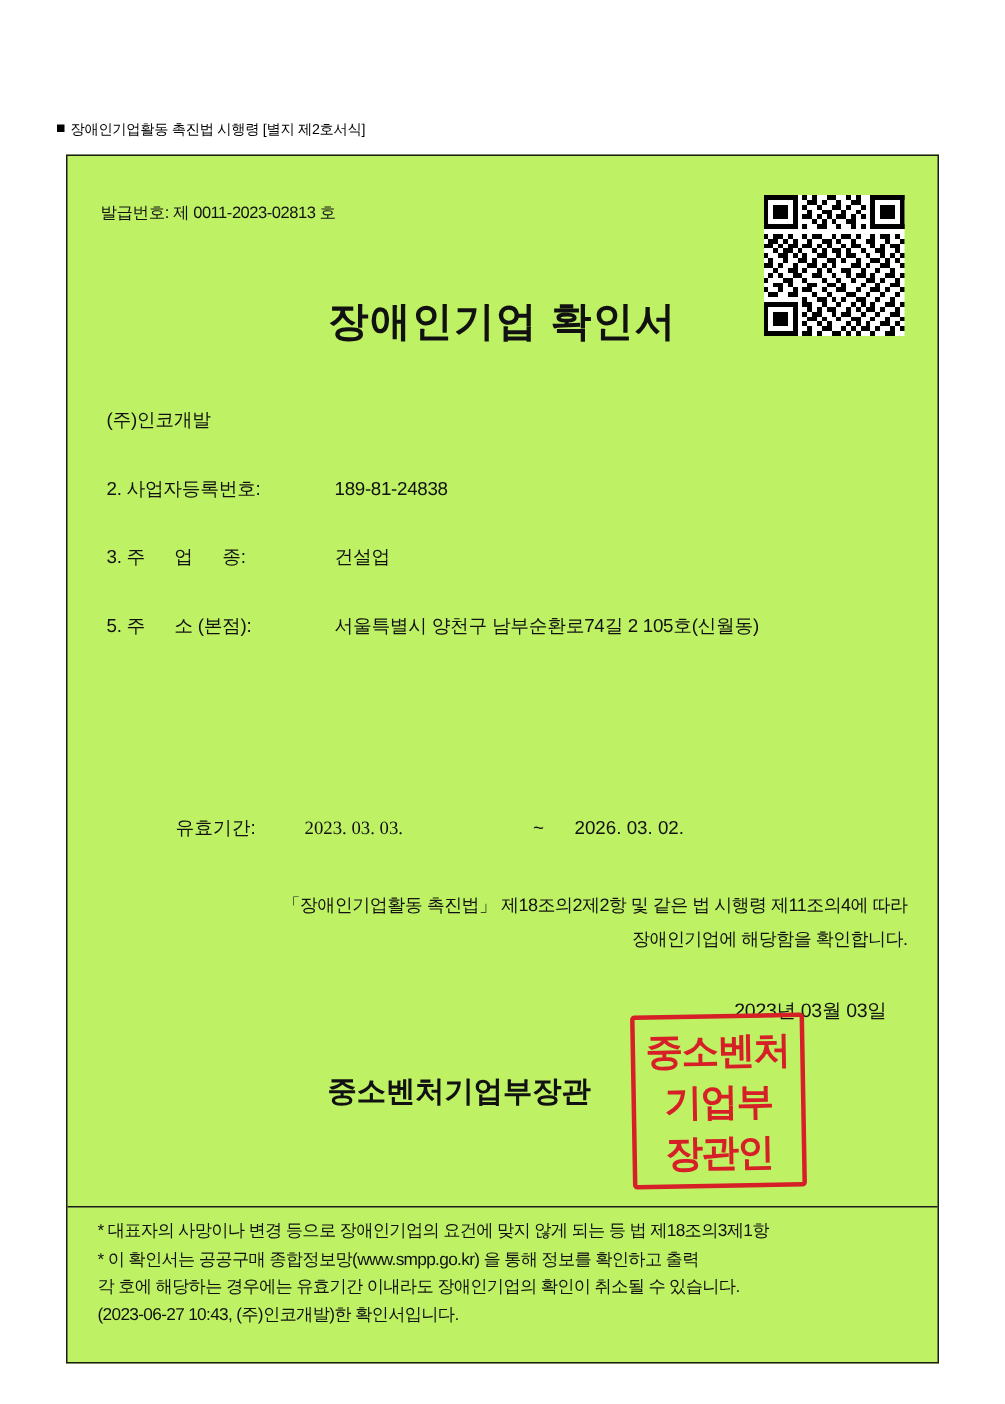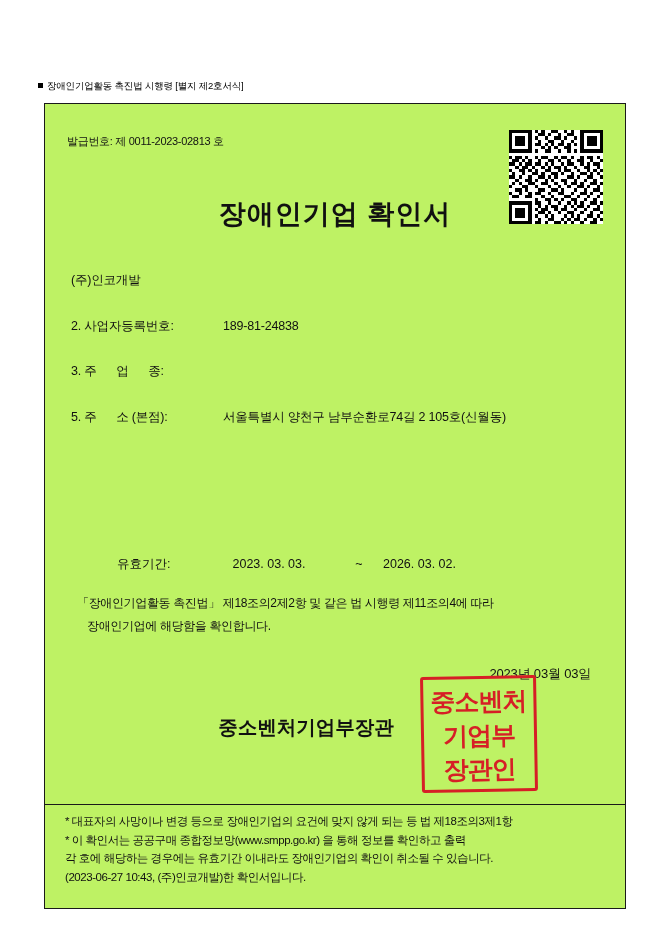--- a/index.html
+++ b/index.html
@@ -91,44 +91,45 @@
     flex: 0 0 152px;
     white-space: pre;
   }
   .field-value {
     flex: 1;
     white-space: pre;
   }
   .valid-row {
     position: absolute;
     left: 26px;
-    top: 452px;
+    top: 440px;
     width: 534px;
     font-size: 12.5px;
     display: flex;
     align-items: baseline;
   }
   .valid-label {
     width: 132px;
     flex: 0 0 132px;
     padding-left: 46px;
     box-sizing: border-box;
     white-space: pre;
   }
-  .valid-from { width: 132px; flex: 0 0 132px; text-align: center; }
+  .valid-from { width: 132px; flex: 0 0 132px; text-align: left; font-family: Liberation Serif, serif; }
   .valid-tilde { width: 48px; flex: 0 0 48px; text-align: center; }
   .valid-to { flex: 1; }
   .legal {
     position: absolute;
-    left: 32px;
+    left: 20px;
     top: 488px;
     width: 540px;
     font-size: 12px;
     line-height: 1.95;
     letter-spacing: -0.35px;
+    text-align: right;
   }
   .legal .l2 { padding-left: 10px; }
   .date-line {
     position: absolute;
     right: 34px;
     top: 561px;
     font-size: 13px;
     letter-spacing: -0.2px;
   }
   .signer {
@@ -441,20 +442,21 @@
     <div class="fields">
       <div class="field-row">
         <span class="field-value">(주)인코개발</span>
       </div>
       <div class="field-row">
         <span class="field-label">2. 사업자등록번호:</span>
         <span class="field-value">189-81-24838</span>
       </div>
       <div class="field-row">
         <span class="field-label">3. 주      업      종:</span>
+        <span class="field-value">건설업</span>
       </div>
       <div class="field-row">
         <span class="field-label">5. 주      소 (본점):</span>
         <span class="field-value">서울특별시 양천구 남부순환로74길 2 105호(신월동)</span>
       </div>
     </div>
 
     <div class="valid-row">
       <span class="valid-label">유효기간:</span>
       <span class="valid-from">2023. 03. 03.</span>

